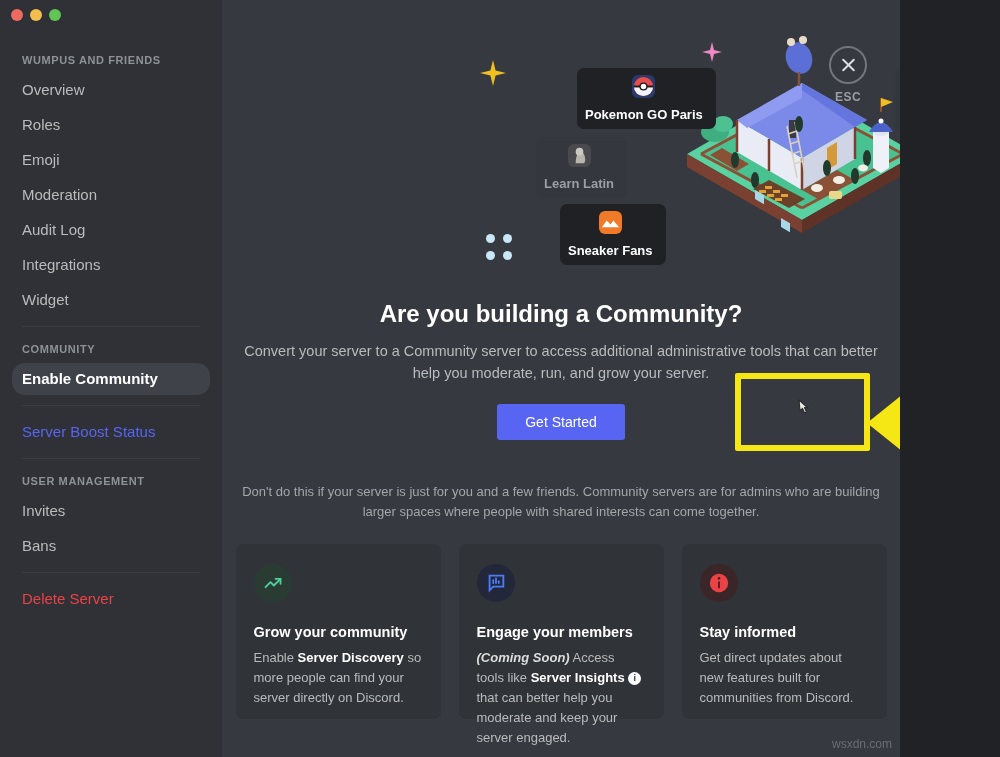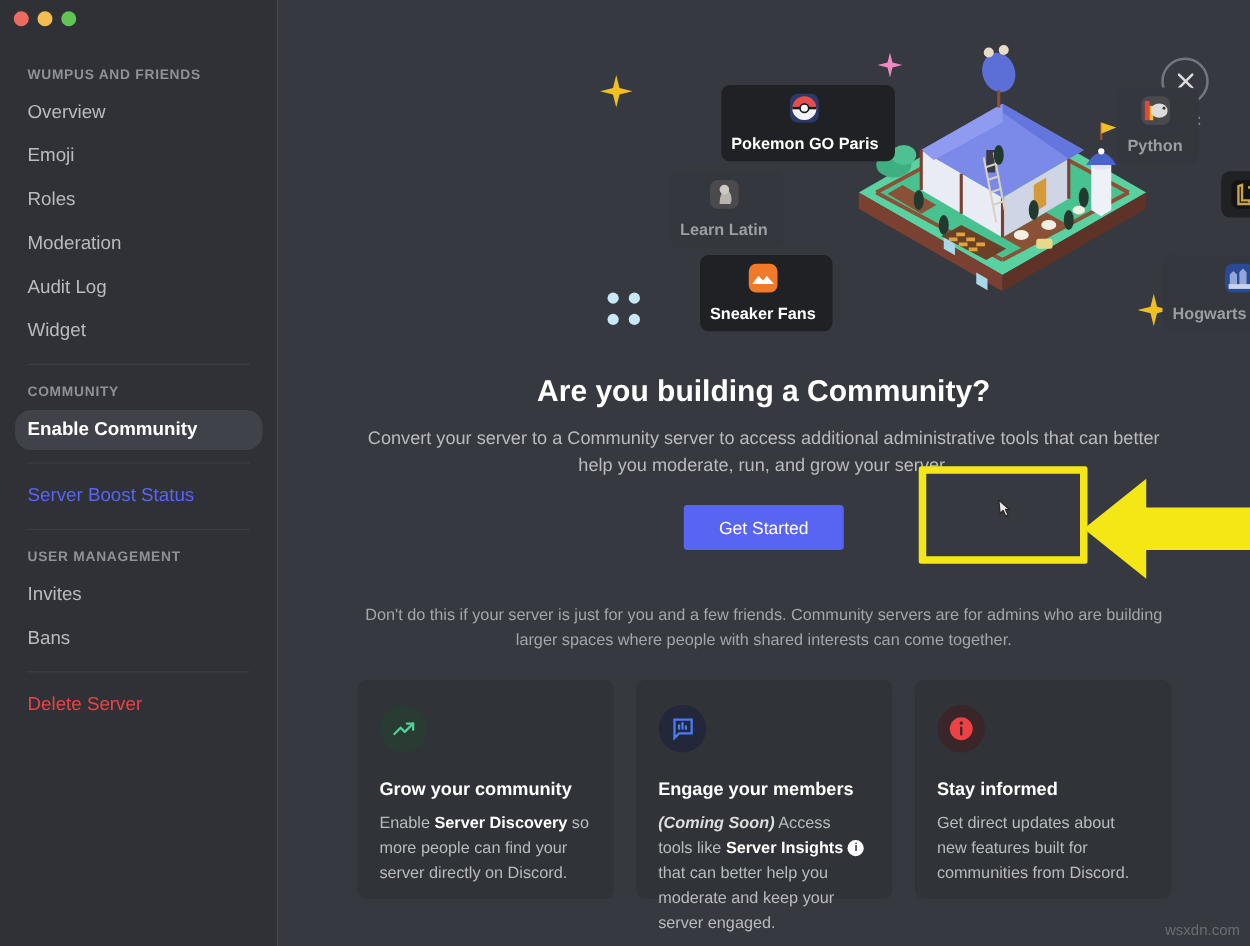--- a/index.html
+++ b/index.html
@@ -2,21 +2,21 @@
 <html><head>
 <meta charset="utf-8">
 <style>
   * { box-sizing: border-box; margin: 0; padding: 0; }
   html, body {
     width: 1000px; height: 757px;
     background: #202225;
     font-family: "Liberation Sans", sans-serif;
     overflow: hidden;
   }
-  .window { position: relative; width: 1000px; height: 757px; display: flex; background: #22c55e; justify-content: flex-end; }
+  .window { position: relative; width: 900px; height: 757px; display: flex; background: #b91c1c; justify-content: flex-end; }
 
   
   .sidebar {
     width: 222px; height: 757px; background: #2f3136;
     padding: 0 0 0 0; position: relative; flex: 0 0 222px;
   }
   .titlebar { height: 30px; display: flex; align-items: center; padding-left: 11px; gap: 7px; }
   .dot { width: 12px; height: 12px; border-radius: 50%; }
   .dot.red { background: #ec6a5f; }
   .dot.yellow { background: #f4bd50; }
@@ -133,24 +133,25 @@
   <div class="sidebar">
     <div class="titlebar">
       <div class="dot red"></div>
       <div class="dot yellow"></div>
       <div class="dot green"></div>
     </div>
 
     <div class="nav">
       <div class="nav-header">WUMPUS AND FRIENDS</div>
       <div class="nav-item">Overview</div>
+      <div class="nav-item">Roles</div>
       <div class="nav-item">Emoji</div>
-      <div class="nav-item">Roles</div>
       <div class="nav-item">Moderation</div>
       <div class="nav-item">Audit Log</div>
+      <div class="nav-item">Integrations</div>
       <div class="nav-item">Widget</div>
 
       <div class="divider"></div>
 
       <div class="nav-header">COMMUNITY</div>
       <div class="nav-item active">Enable Community</div>
 
       <div class="divider"></div>
 
       <div class="nav-item link">Server Boost Status</div>

